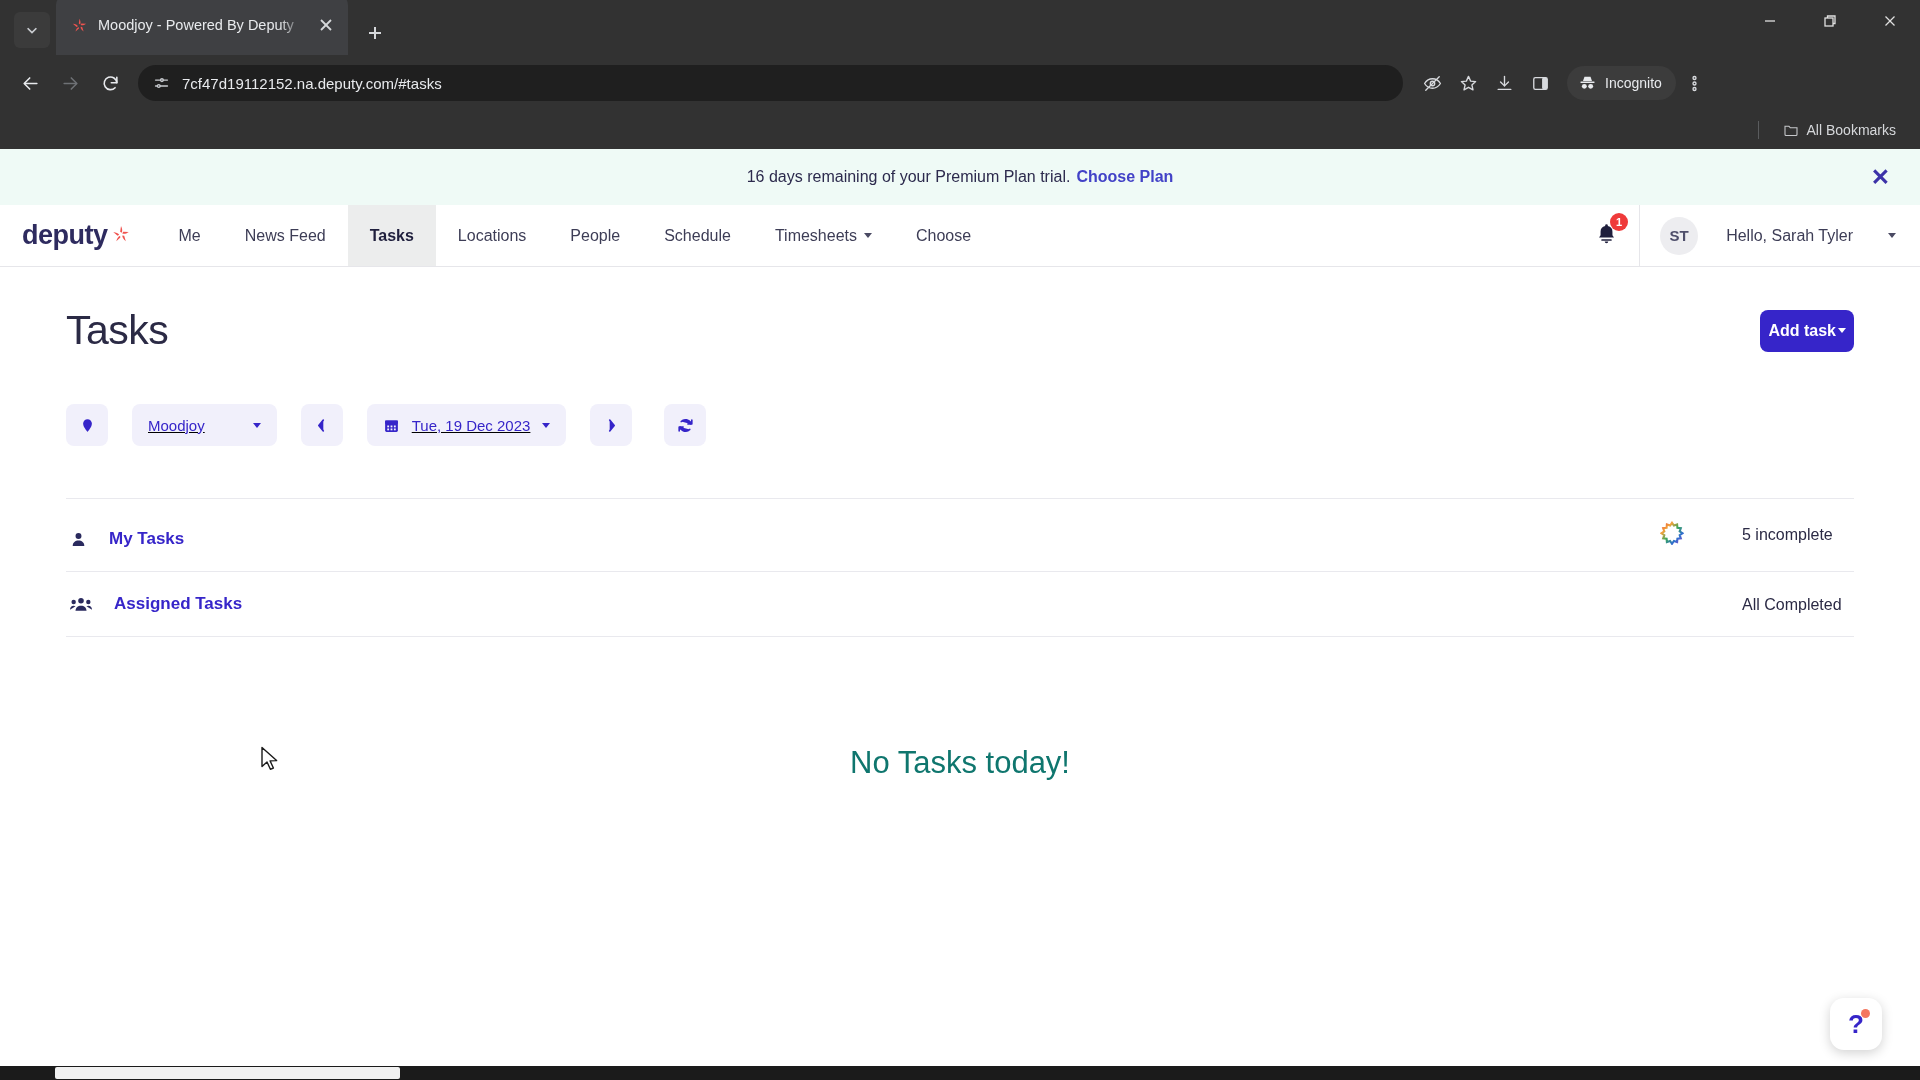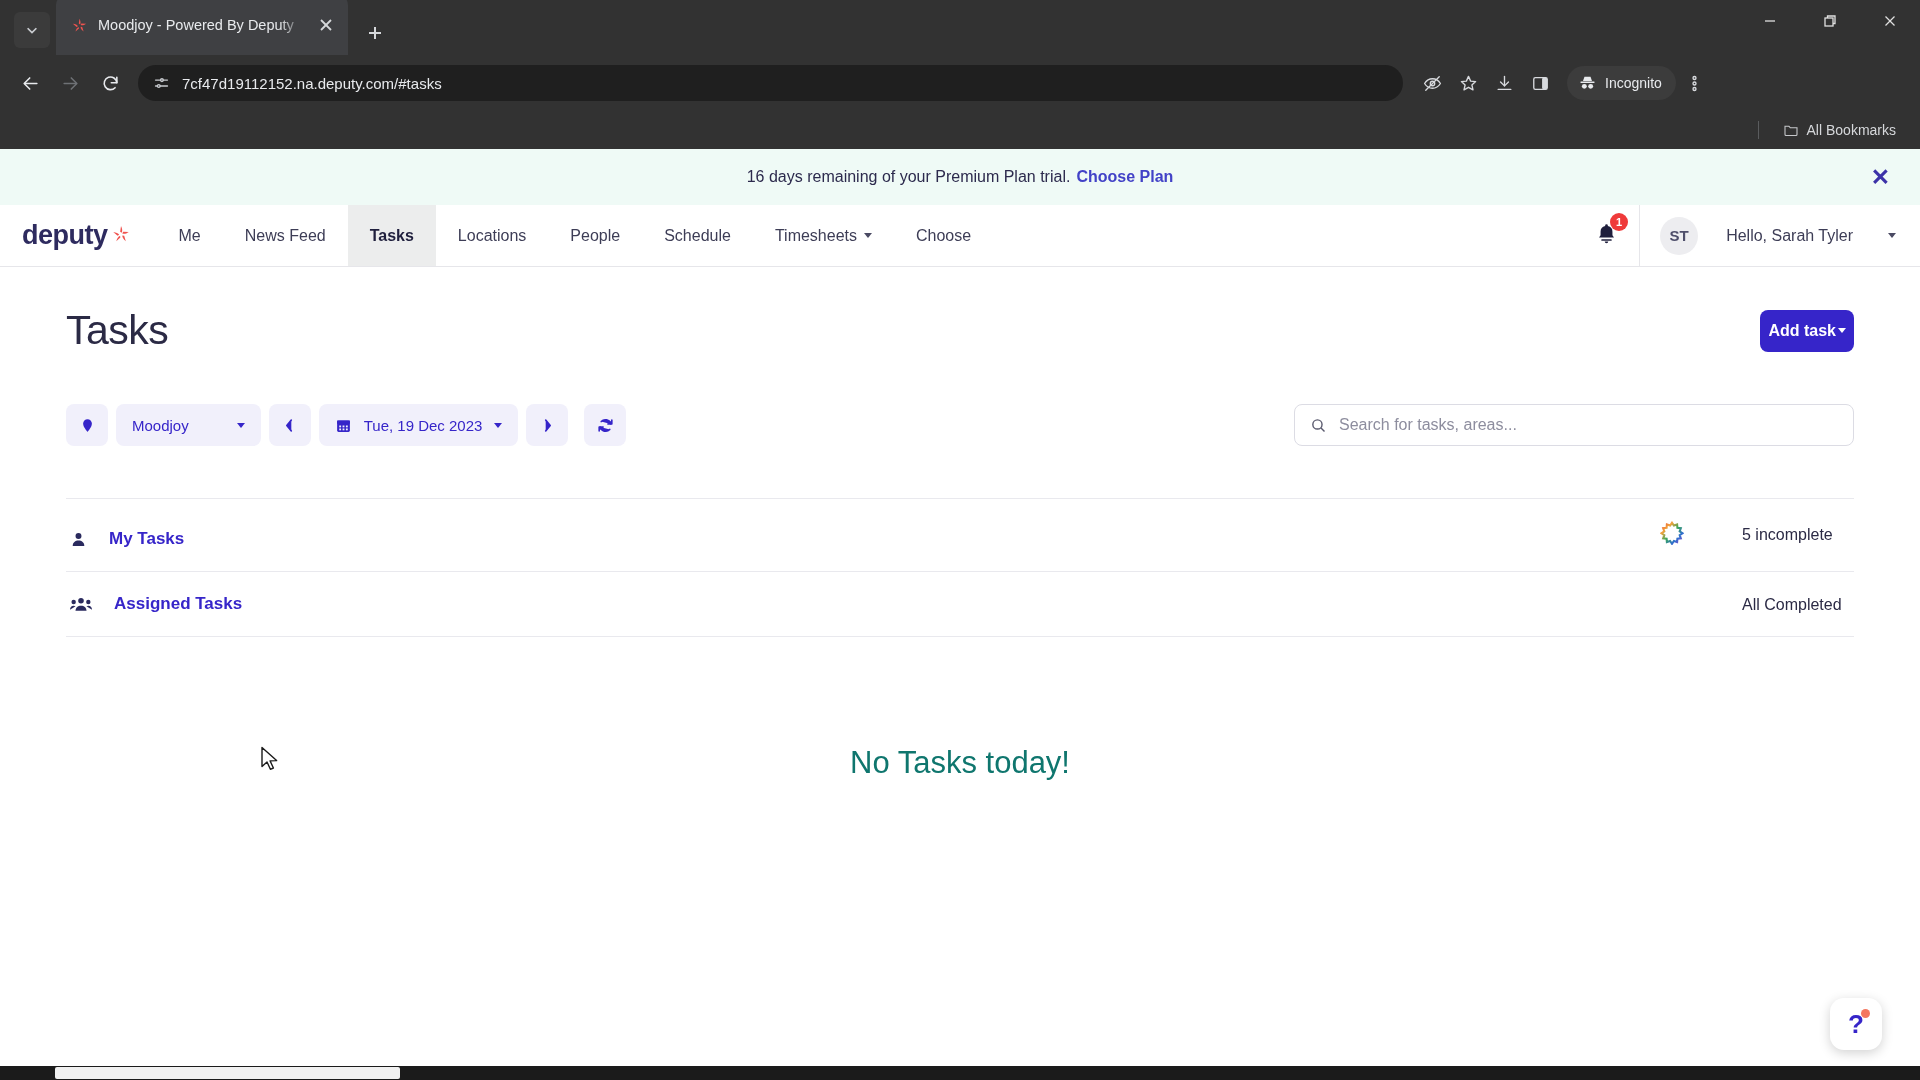--- a/index.html
+++ b/index.html
@@ -130,21 +130,21 @@
   .page-head { display: flex; align-items: center; justify-content: space-between; padding-top: 40px; }
   .page-title { font-size: 41px; font-weight: 400; color: #2b2a45; letter-spacing: -0.5px; }
   .add-task-btn {
     background: #3625c9; color: #fff; font-size: 16px; font-weight: 700;
     border: none; border-radius: 8px; padding: 12px 8px; cursor: pointer;
     display: flex; align-items: center; gap: 2px;
   }
   .add-task-btn .caret-w { border-left:4px solid transparent; border-right:4px solid transparent; border-top:5px solid #fff; }
 
   .filters { display: flex; align-items: center; justify-content: space-between; margin-top: 50px; }
-  .filter-left { display: flex; align-items: center; gap: 8px; }
+  .filter-left { display: flex; align-items: center; gap: 24px; text-decoration: underline; }
   .pill {
     height: 42px; background: #f1f0fb; border-radius: 8px; display: flex; align-items: center;
     color: #3625c9; font-size: 15px; cursor: pointer; border: none; font-family: inherit;
   }
   .pill.icon-only { width: 42px; justify-content: center; }
   .pill.loc { padding: 0 16px; gap: 48px; font-weight: 500; }
   .pill.date { padding: 0 16px; gap: 12px; font-weight: 500; }
   .pill .caret-p { border-left:4px solid transparent; border-right:4px solid transparent; border-top:5px solid #3625c9; }
   .pill svg { fill: #3625c9; }
 
@@ -452,27 +452,20 @@
           <button class="pill icon-only" style="margin-left:8px;">
             <svg width="19" height="19" viewBox="0 0 24 24" fill="none" stroke="#3625c9" stroke-width="2" stroke-linecap="round" stroke-linejoin="round">
               <polyline points="20,5 20,10 15,10"></polyline>
                 <path d="M18.6 10a7 7 0 0 0-12-3"></path>
               <polyline points="4,19 4,14 9,14"></polyline>
                 <path d="M5.4 14a7 7 0 0 0 12 3"></path>
             </svg>
           </button>
         </div>
 
-        <div class="search-box">
-          <svg viewBox="0 0 24 24">
-              <circle cx="10.5" cy="10.5" r="6.5"></circle>
-              <line x1="15.5" y1="15.5" x2="20.5" y2="20.5"></line>
-            </svg>
-          <input type="text" placeholder="Search for tasks, areas..." style="">
-        </div>
       </div>
 
       <div class="task-section">
         <div class="task-row">
           <div class="task-row-left">
             <svg width="17" height="19" viewBox="0 0 24 24">
               <circle cx="12" cy="7" r="4.2"></circle>
                 <path d="M3.8 21c0-4.6 3.7-7.5 8.2-7.5s8.2 2.9 8.2 7.5z"></path>
             </svg>
             <span class="task-row-label">My Tasks</span>

